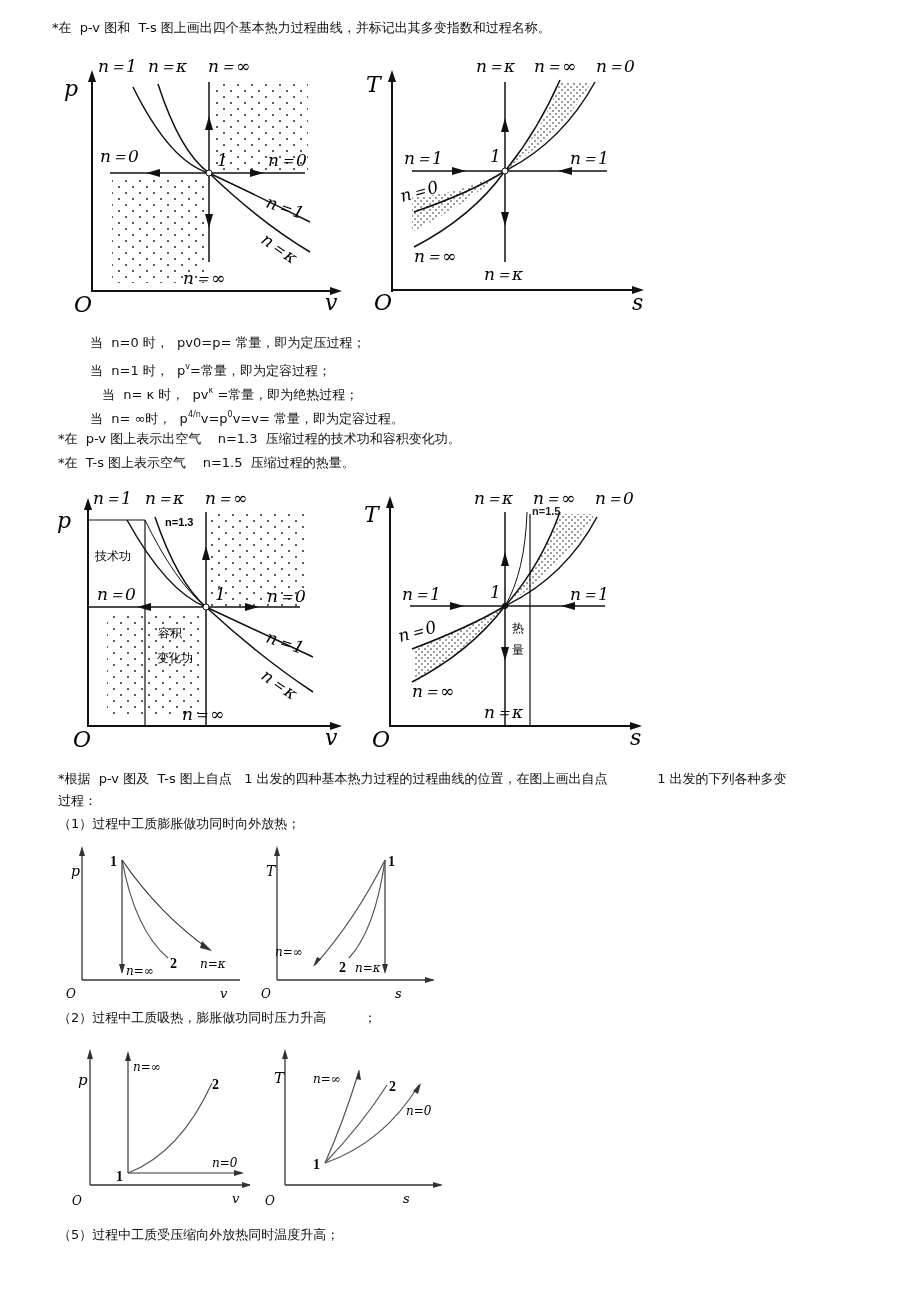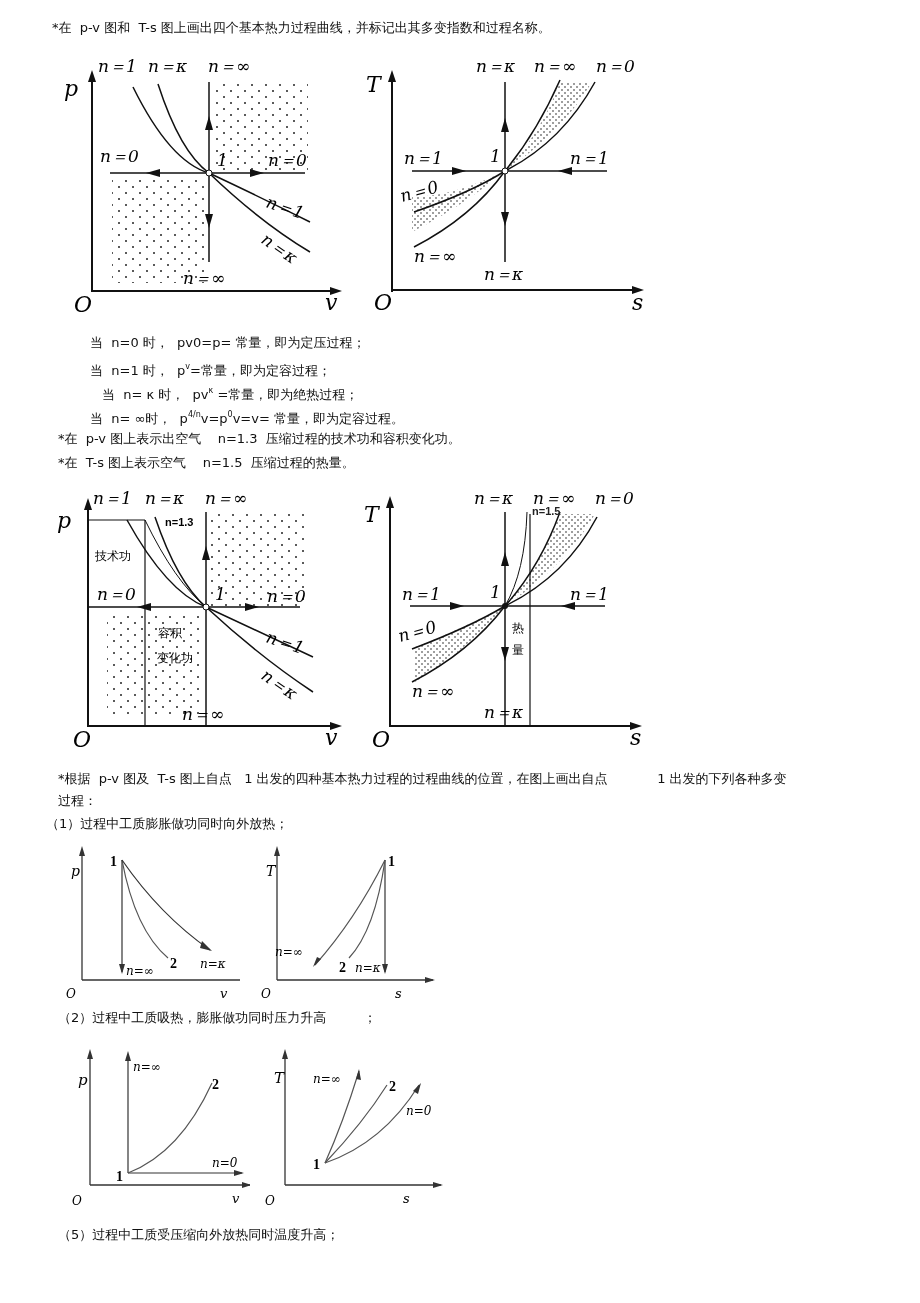--- a/index.html
+++ b/index.html
@@ -167,21 +167,21 @@
   <text x="152" y="150" font-size="12">热</text>
   <text x="152" y="172" font-size="12">量</text>
   <text x="40" y="160" class="it" font-size="17" transform="rotate(-15 40 160)">n＝0</text>
   <text x="52" y="215" class="it" font-size="17">n＝∞</text>
   <text x="124" y="236" class="it" font-size="17">n＝κ</text>
 </svg>
 </div>
 
 <div class="line" style="left:58px;top:771px;">*根据  p-v 图及  T-s 图上自点   1 出发的四种基本热力过程的过程曲线的位置，在图上画出自点            1 出发的下列各种多变</div>
 <div class="line" style="left:58px;top:793px;">过程：</div>
-<div class="line" style="left:46px;top:816px;text-align:center;">（1）过程中工质膨胀做功同时向外放热；</div>
+<div class="line" style="left:58px;top:816px;text-align:center;">（1）过程中工质膨胀做功同时向外放热；</div>
 
 <div class="fig" style="left:60px;top:840px;">
 <svg width="180" height="160" viewBox="0 0 180 160">
   <line x1="22" y1="140" x2="22" y2="10" stroke="#333" stroke-width="1.3"></line>
   <polygon points="19,16 22,6 25,16" fill="#333"></polygon>
   <line x1="22" y1="140" x2="190" y2="140" stroke="#333" stroke-width="1.3"></line>
   <polygon points="180,137 190,140 180,143" fill="#333"></polygon>
   <line x1="62" y1="20" x2="62" y2="132" stroke="#333" stroke-width="1.2"></line>
   <polygon points="59,124 62,134 65,124" fill="#333"></polygon>
   <path d="M62,20 Q75,90 108,118" fill="none" stroke="#555" stroke-width="1.2"></path>

